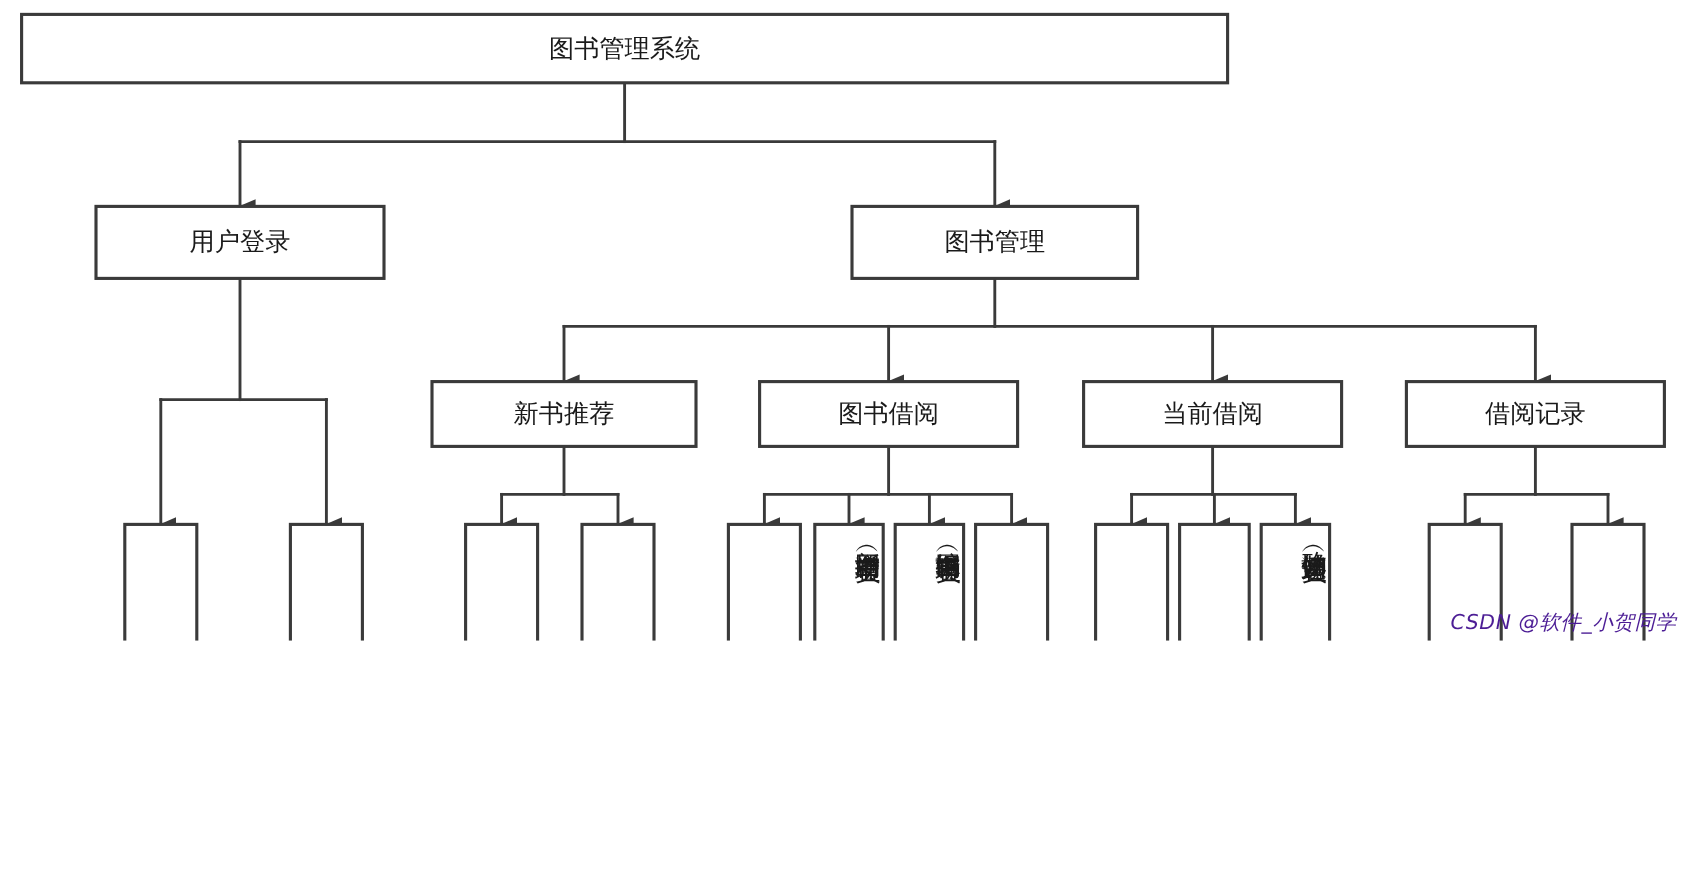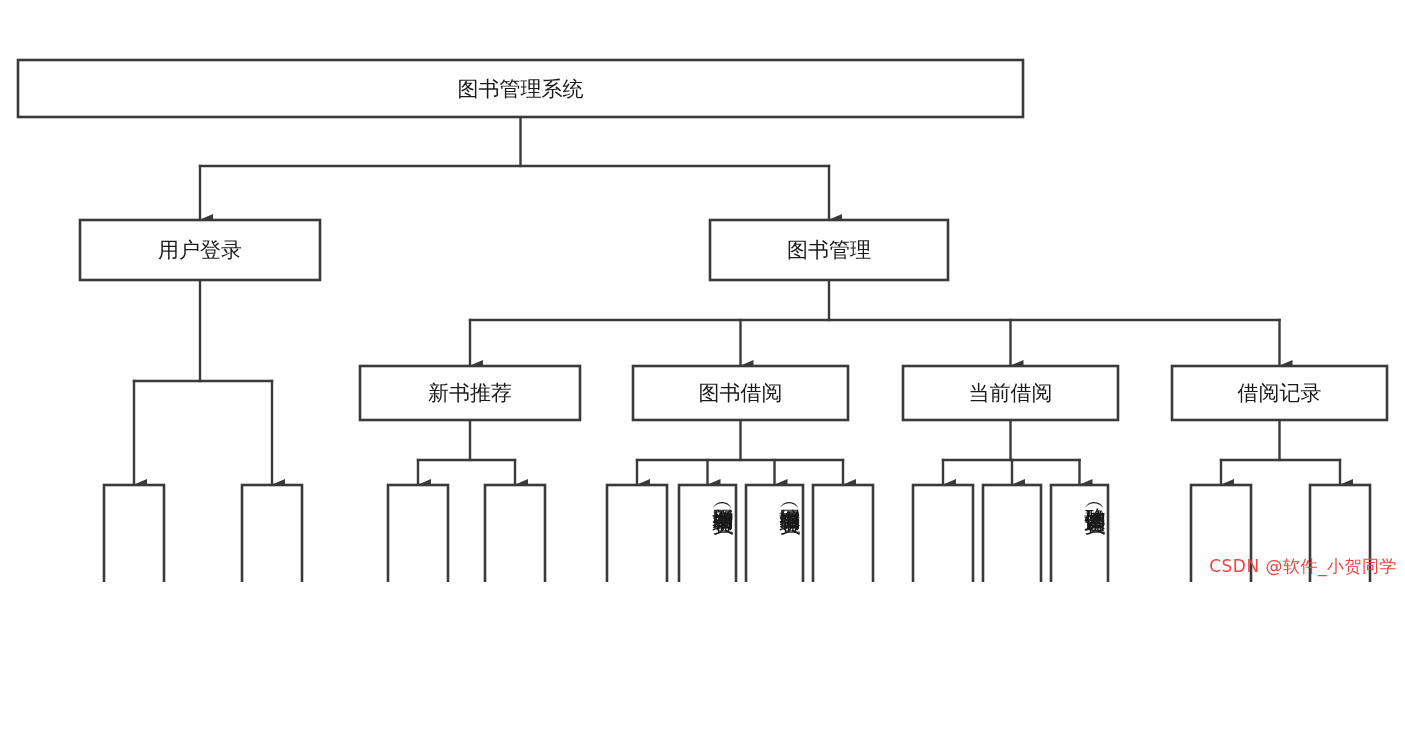--- a/index.html
+++ b/index.html
@@ -10,21 +10,20 @@
   }
   body {
     font-family: "DejaVu Sans", "Liberation Sans", sans-serif;
   }
   #diagram-root {
     position: relative;
     width: 1405px;
     height: 534px;
     background: #ffffff;
     overflow: hidden;
-    margin-top: 48px;
   }
   svg#tree-svg {
     position: absolute;
     left: 0;
     top: 0;
     width: 1405px;
     height: 747px;
     display: block;
   }
   .node-rect {
@@ -62,23 +61,24 @@
     white-space: nowrap;
     pointer-events: none;
     overflow: visible;
   }
   .watermark {
     position: absolute;
     right: 8px;
     bottom: 4px;
     font-family: "DejaVu Sans", "Liberation Sans", sans-serif;
     font-size: 17px;
-    color: #ef4444;
+    color: #4c1d95;
     letter-spacing: 0.5px;
     white-space: nowrap;
+    font-style: italic;
   }
 </style>
 </head>
 <body>
 
 <div id="diagram-root">
 
   <svg id="tree-svg" viewBox="0 0 1405 747">
     <defs>
       <marker id="arrow" viewBox="0 0 12 14" refX="6" refY="13" markerWidth="12" markerHeight="14" orient="auto-start-reverse" markerUnits="userSpaceOnUse">

